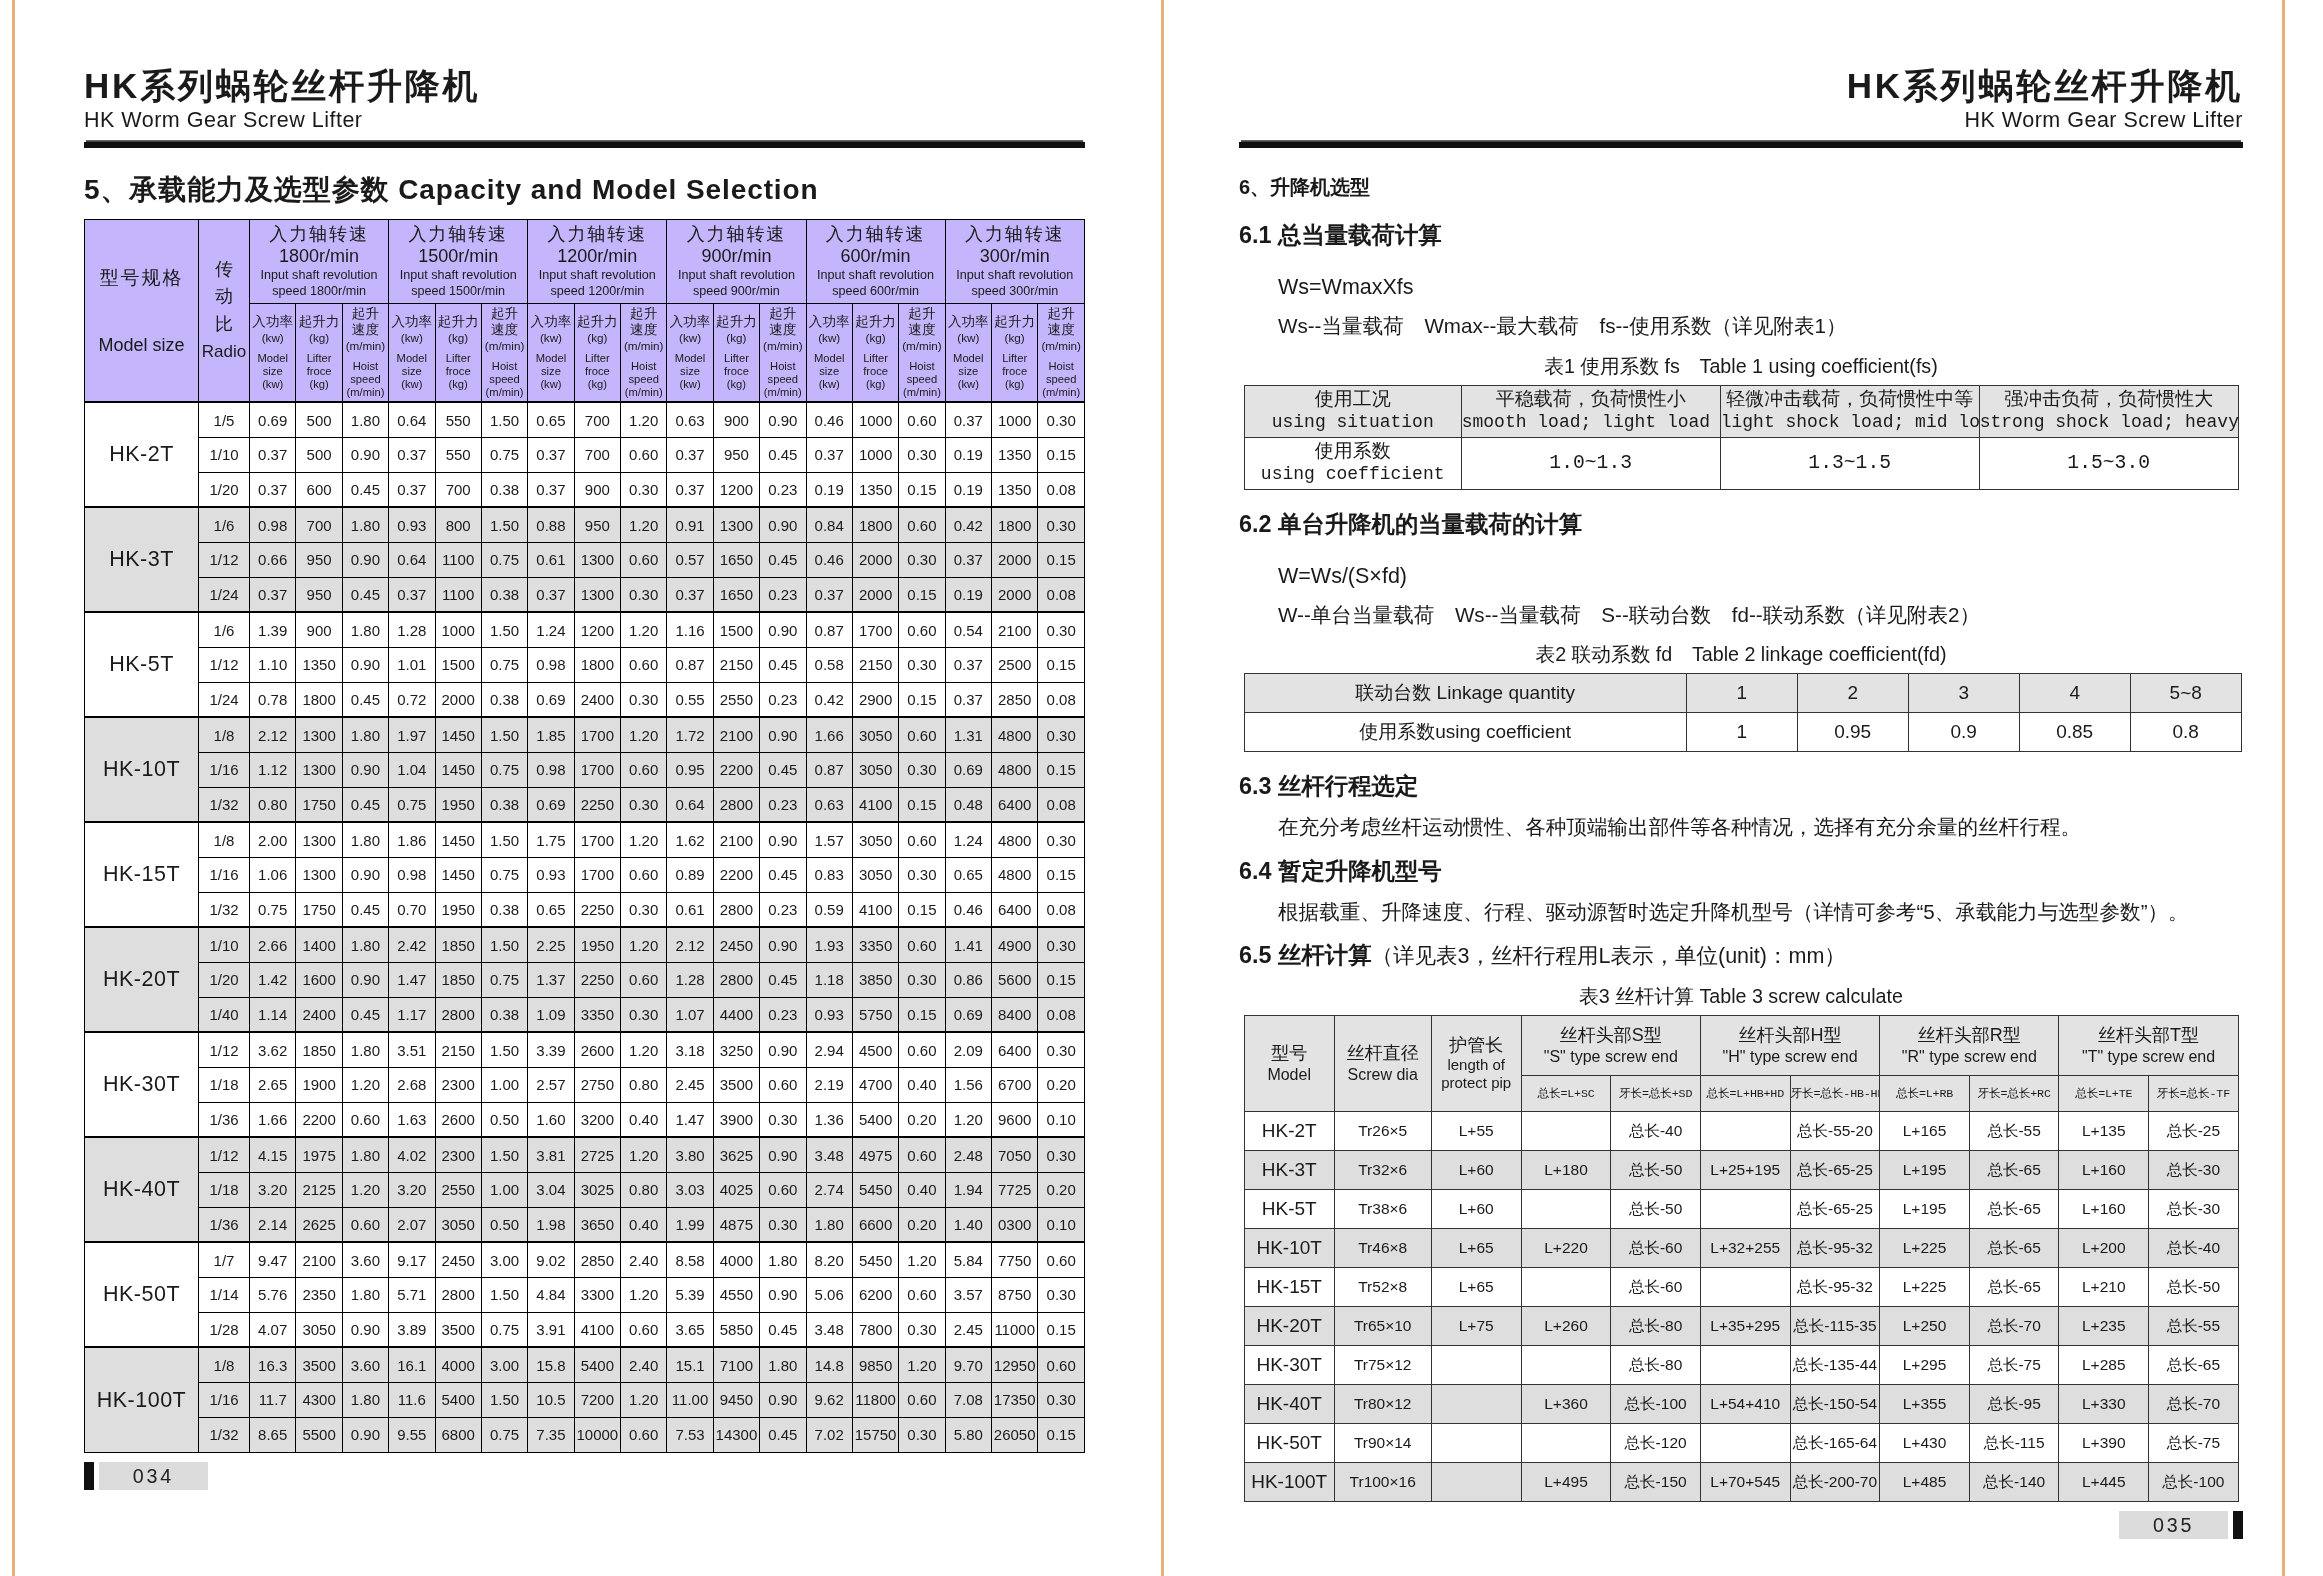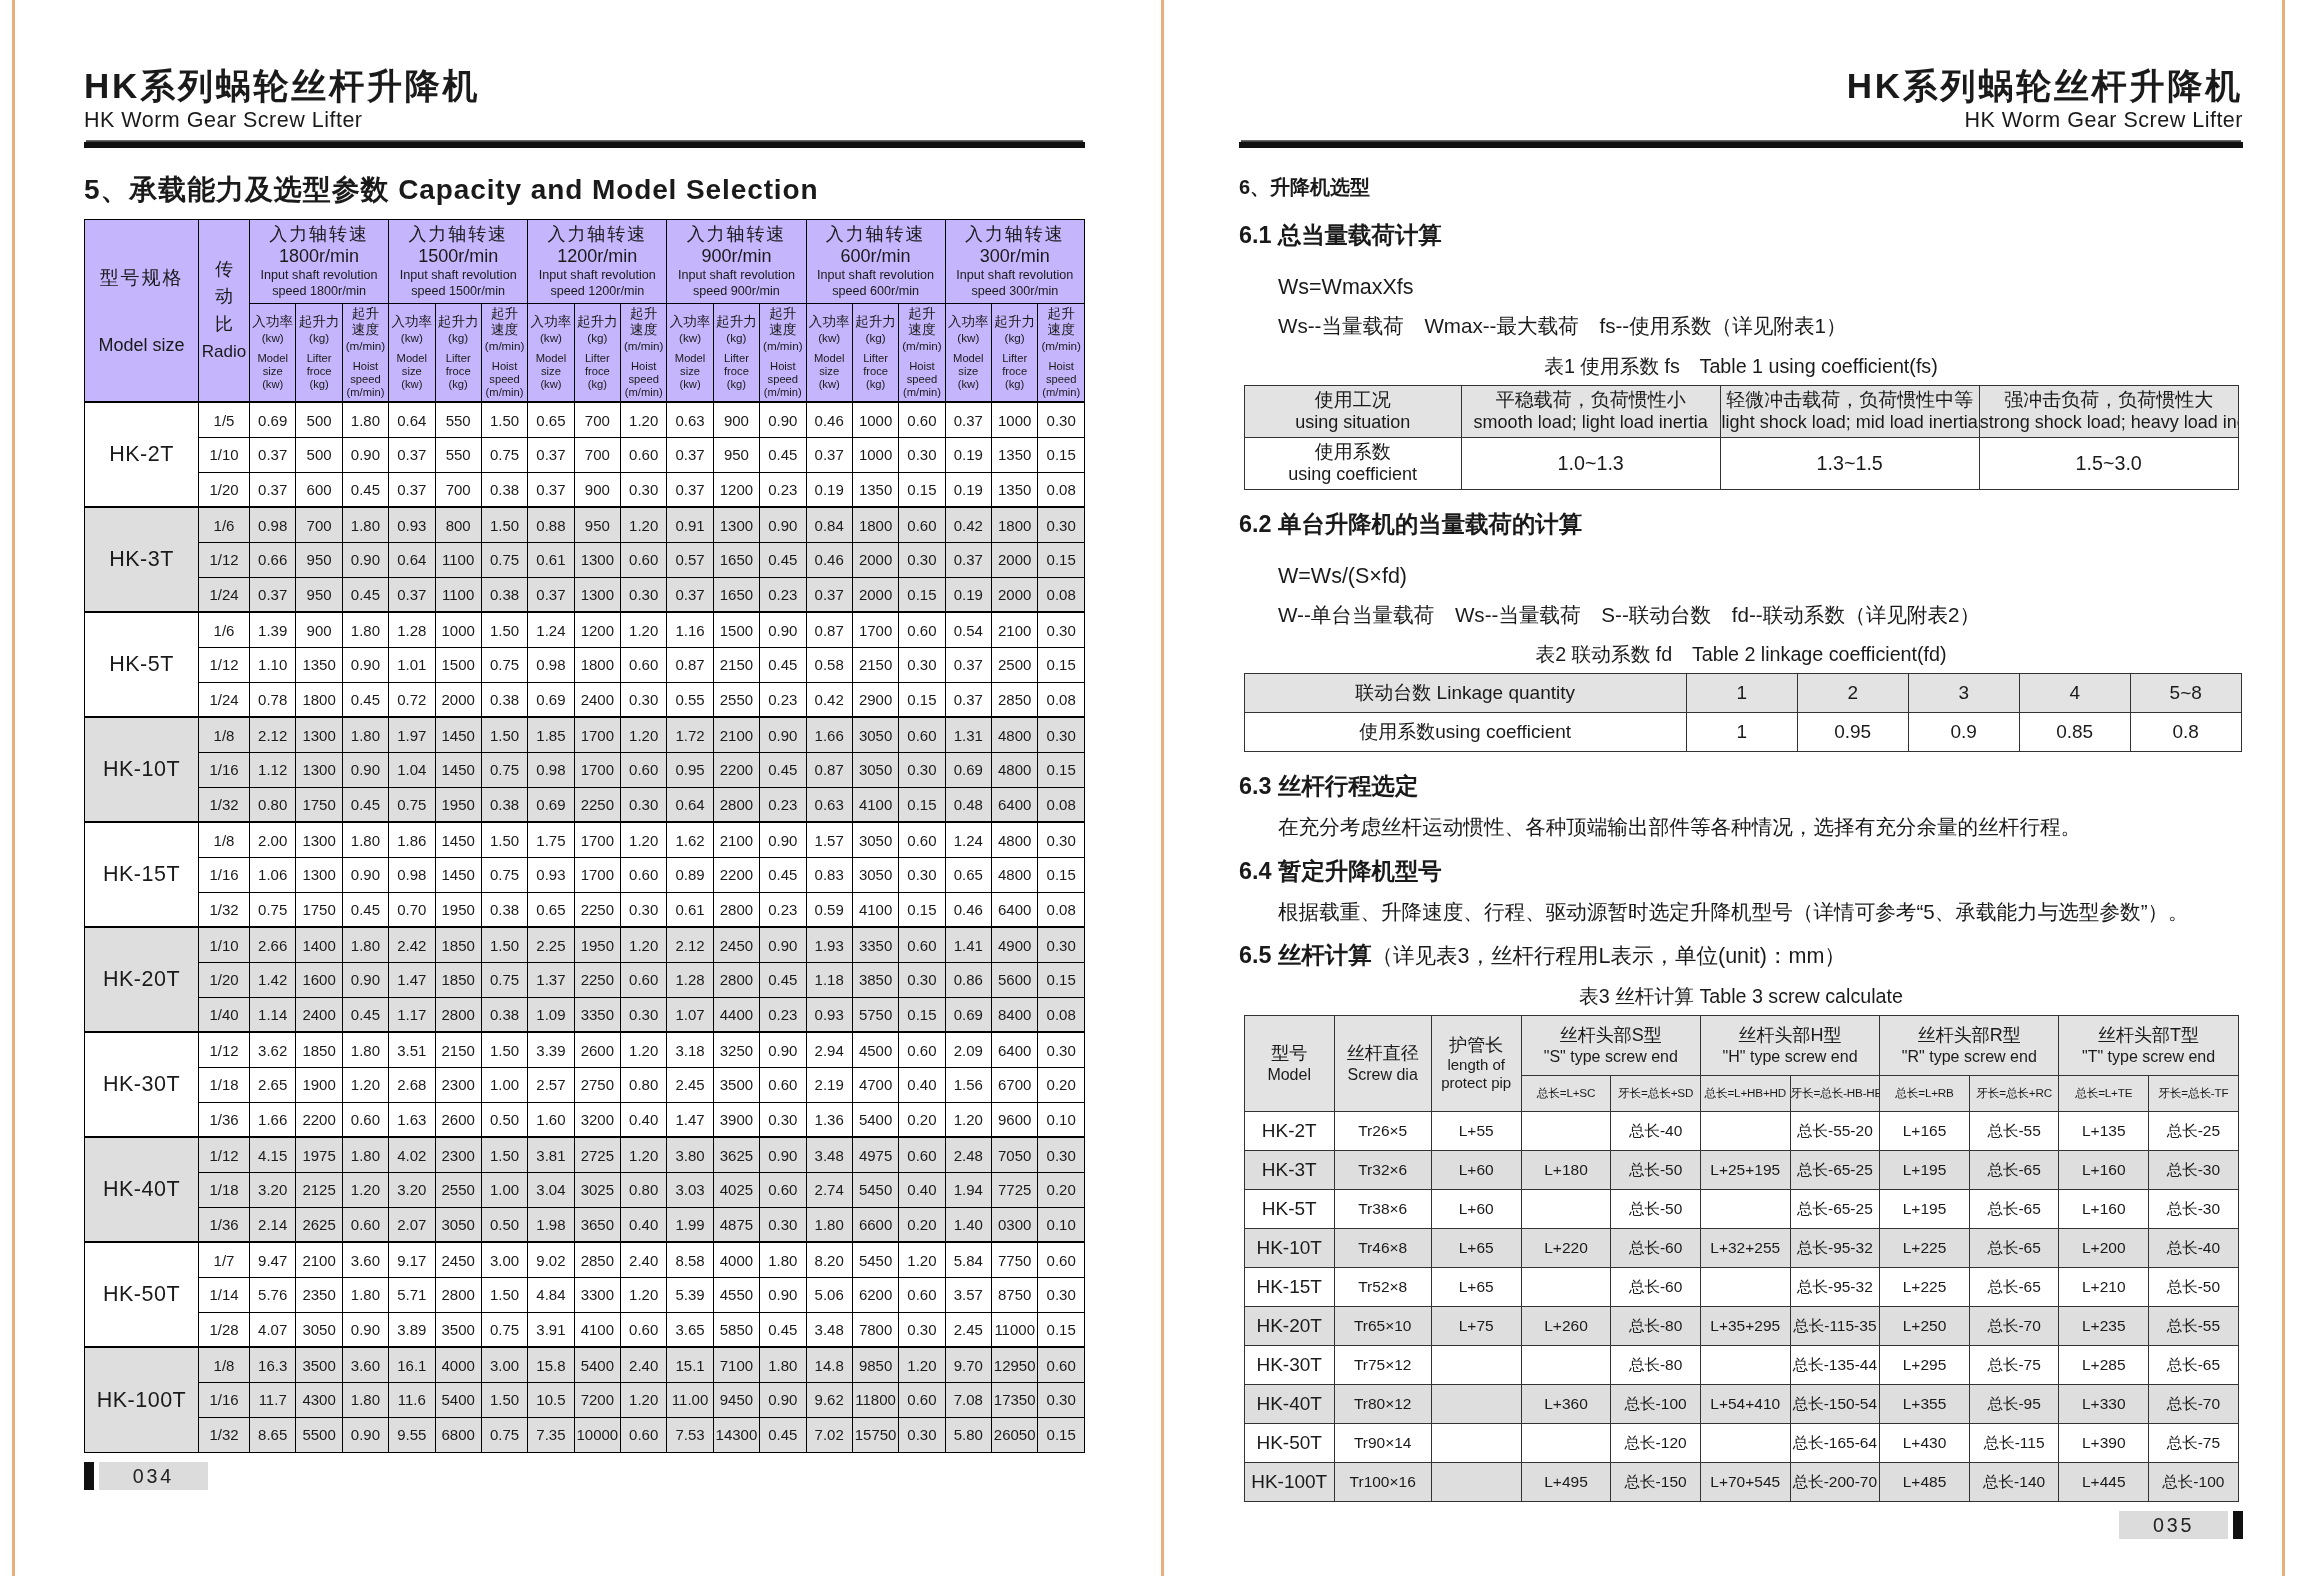--- a/index.html
+++ b/index.html
@@ -55,30 +55,30 @@
   .note{margin:15px 0 0 39px;font-size:20.6px;line-height:23.4px;}
   .bodytxt{margin:15px 0 0 39px;font-size:20.6px;line-height:23.4px;}
   .mt20{margin-top:19px;} .mt24{margin-top:21px;}
   .tbl-title{margin:17px 0 0;text-align:center;font-size:19.7px;line-height:22.5px;}
   .tbl-title.t3t{margin-top:15px;}
 
   .rtable{border-collapse:collapse;table-layout:fixed;border:1.9px solid #333;margin-top:7.5px;width:995px;margin-left:4.7px;}
   .rtable th,.rtable td{border:1.4px solid #333;padding:0;text-align:center;vertical-align:middle;overflow:hidden;white-space:nowrap;}
   .rtable th{background:#e3e3e3;font-weight:normal;}
 
-  #table1 tr{height:52px;}
+  #table1 tr{height:52px;font-family:Liberation Mono, monospace;}
   #table1 .cl{font-size:19px;line-height:22.5px;}
   #table1 .el{font-size:18px;line-height:21.5px;}
   #table1 td.val{font-size:19.7px;}
 
   #table2 tr{height:39px;}
   #table2 th,#table2 td{font-size:19px;}
 
   #table3 tr.h1{height:60px;}
-  #table3 tr.h2{height:36px;}
+  #table3 tr.h2{height:36px;font-family:Liberation Mono, monospace;}
   #table3 tbody tr{height:39px;}
   #table3 .cl{font-size:18px;line-height:21.5px;}
   #table3 .el{font-size:16px;line-height:19px;}
   #table3 .el3{font-size:15px;line-height:18px;}
   #table3 th.frm{font-size:11.7px;letter-spacing:-0.2px;}
   #table3 td{font-size:15.5px;}
   #table3 td.model{font-size:19px;}
   #table3 tbody tr.shade td{background:#dedede;}
 
   

